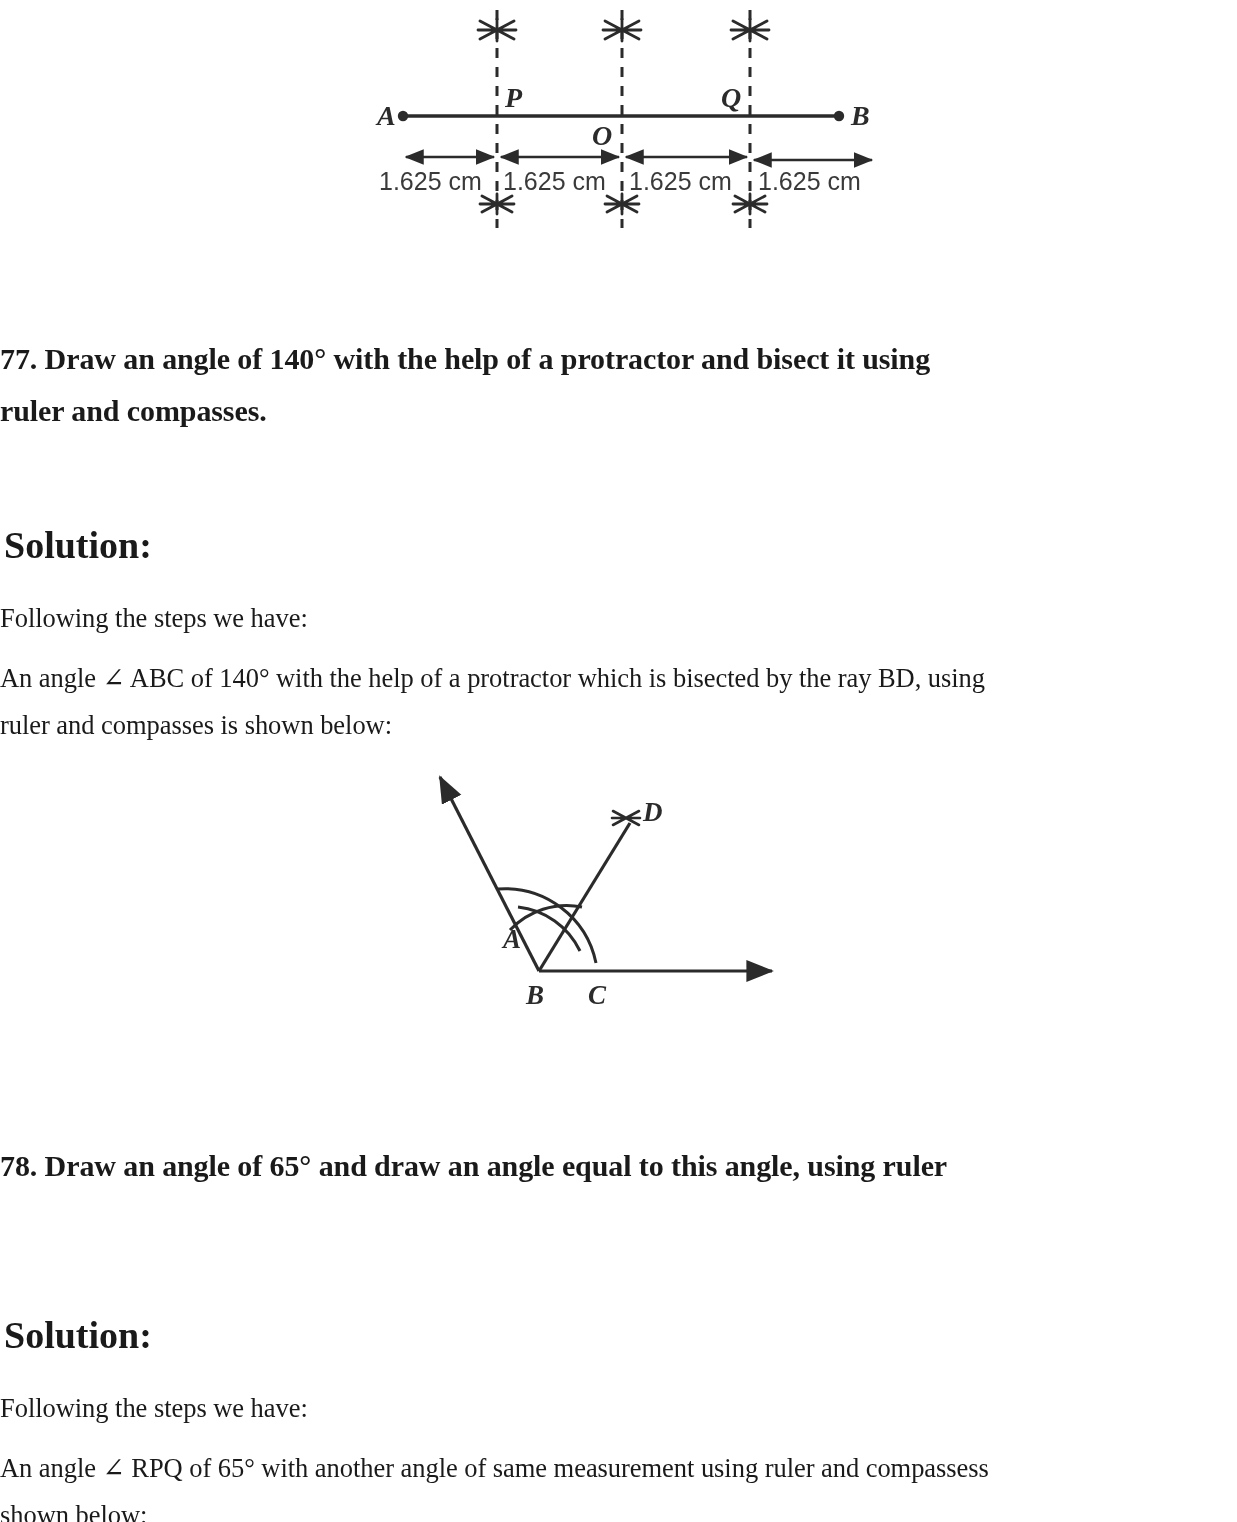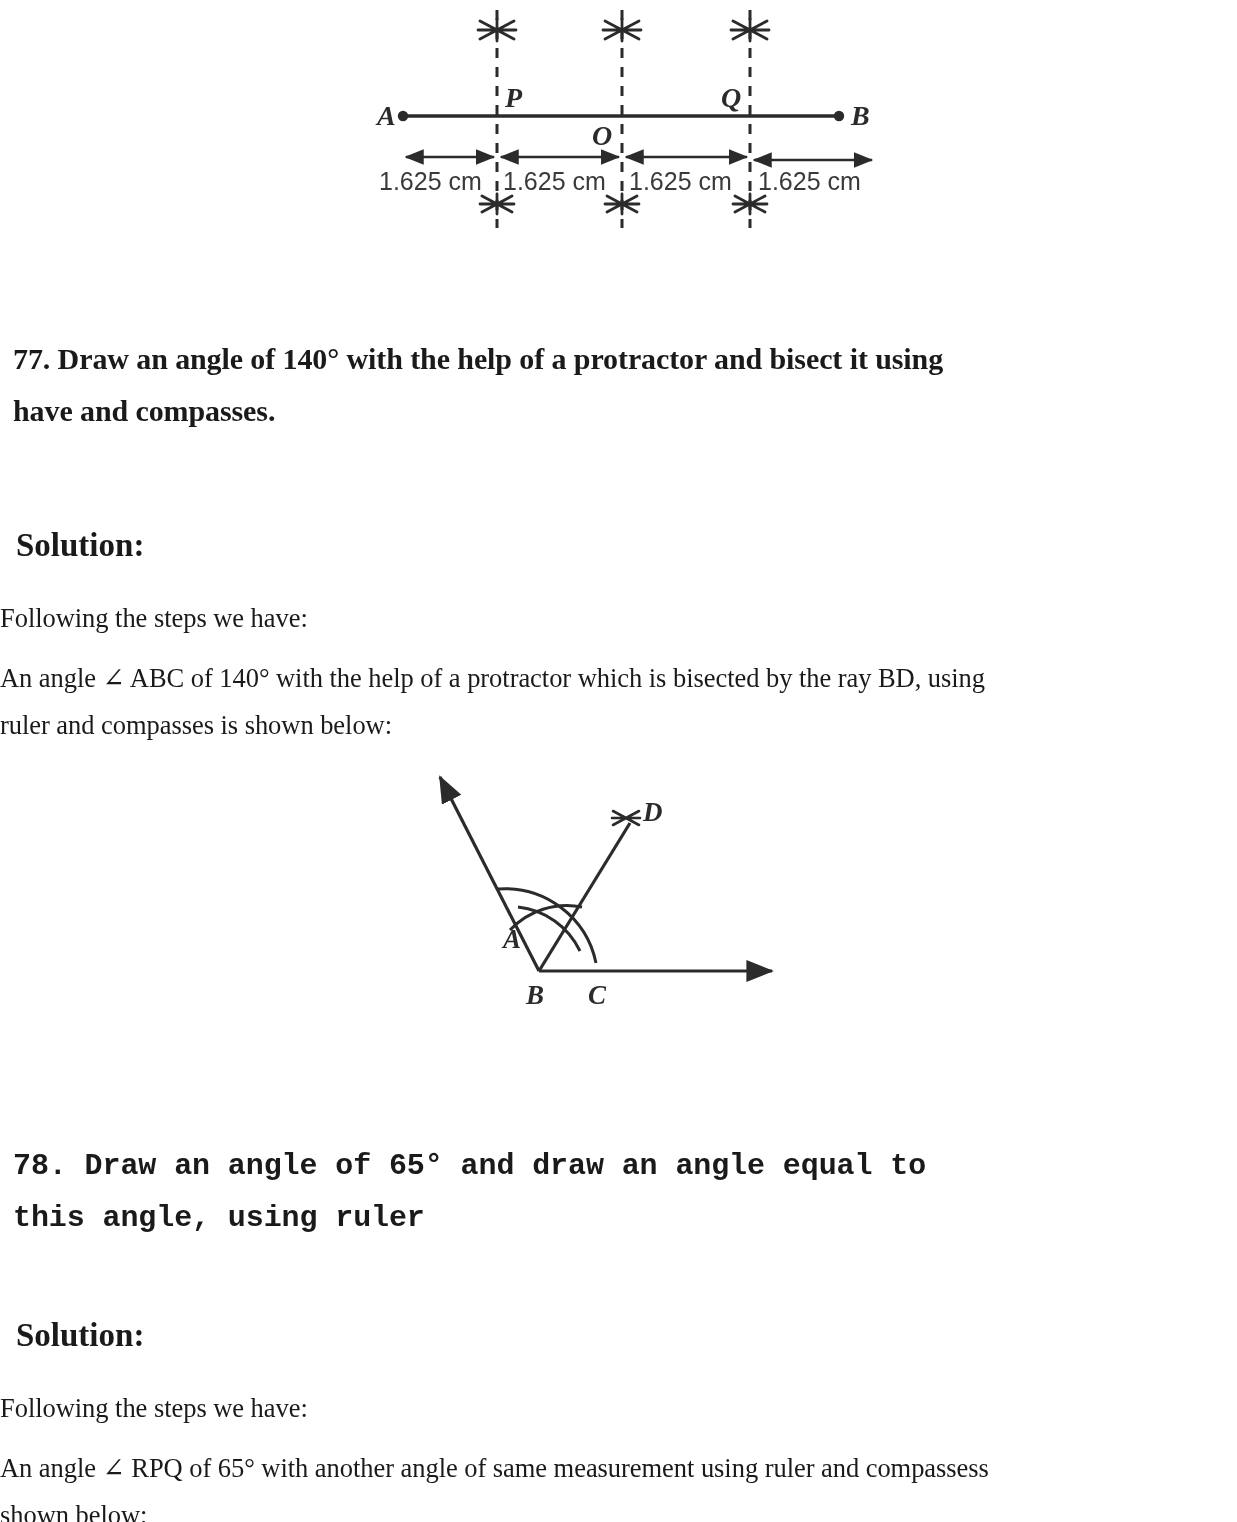--- a/index.html
+++ b/index.html
@@ -26,49 +26,49 @@
     position: absolute;
     left: 0;
     top: 0;
     width: 1237px;
     height: 240px;
   }
 
   
   .q-heading {
     position: absolute;
-    left: 13px;
+    left: 0;
     font-weight: bold;
     font-size: 30px;
     line-height: 52px;
     letter-spacing: -0.1px;
     width: 978px;
   }
   .sol-heading {
     position: absolute;
-    left: 16px;
+    left: 4px;
     font-weight: bold;
-    font-size: 33px;
+    font-size: 38px;
     line-height: 36px;
   }
   .para {
     position: absolute;
     left: 0;
     font-size: 26.5px;
     line-height: 47px;
     width: 1240px;
     letter-spacing: -0.05px;
   }
 
   #q77 { top: 333px; }
   #sol1 { top: 527px; }
   #p1 { top: 595px; }
   #p2 { top: 655px; }
 
-  #q78 { top: 1140px; font-family: Liberation Mono, monospace; }
+  #q78 { top: 1140px; }
   #sol2 { top: 1317px; }
   #p3 { top: 1385px; }
   #p4 { top: 1445px; }
 
   
   .fig-angle {
     position: absolute;
     left: 400px;
     top: 755px;
     width: 430px;
@@ -155,21 +155,21 @@
 
       <text class="dimtext" x="379" y="190" font-size="25">1.625 cm</text>
       <text class="dimtext" x="503" y="190" font-size="25">1.625 cm</text>
       <text class="dimtext" x="629" y="190" font-size="25">1.625 cm</text>
       <text class="dimtext" x="758" y="190" font-size="25">1.625 cm</text>
     </svg>
   </div>
 
   <div class="q-heading" id="q77">
     <div>77. Draw an angle of 140° with the help of a protractor and bisect it using</div>
-    <div>have and compasses.</div>
+    <div>ruler and compasses.</div>
   </div>
 
   <div class="sol-heading" id="sol1">Solution:</div>
 
   <div class="para" id="p1">Following the steps we have:</div>
 
   <div class="para" id="p2">
     <div>An angle ∠ ABC of 140° with the help of a protractor which is bisected by the ray BD, using</div>
     <div>ruler and compasses is shown below:</div>
   </div>

